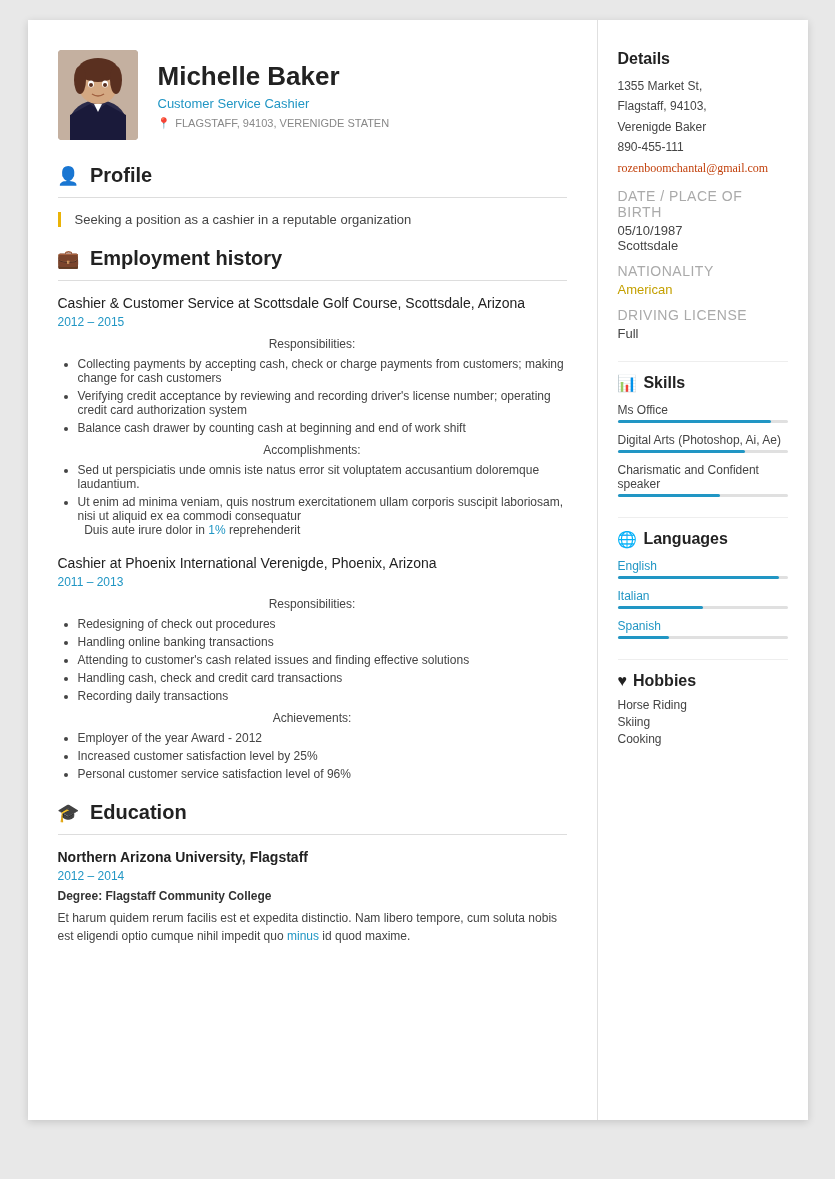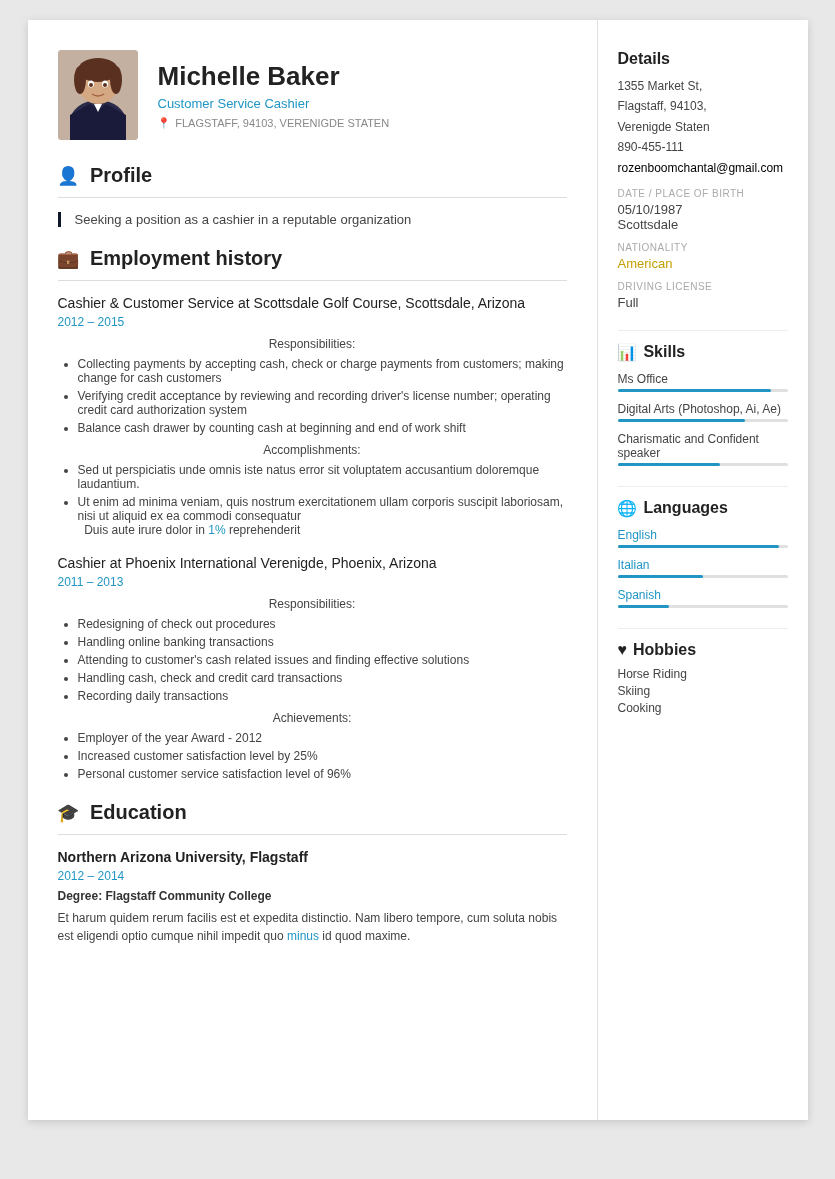--- a/index.html
+++ b/index.html
@@ -81,21 +81,21 @@
     }
     .section-divider {
       border: none;
       border-top: 1px solid #ddd;
       margin-bottom: 14px;
     }
     .profile-text {
       font-size: 13px;
       color: #444;
       padding-left: 14px;
-      border-left: 3px solid #0f172a;
+      border-left: 3px solid #eab308;
     }
     
     .job-title-heading {
       font-size: 14px;
       font-weight: normal;
       color: #222;
       margin-bottom: 4px;
     }
     .job-dates {
       color: #2196c4;
@@ -162,25 +162,26 @@
       font-weight: bold;
       color: #222;
       margin-bottom: 8px;
     }
     .details-text {
       font-size: 12px;
       color: #444;
       line-height: 1.7;
     }
     .details-email {
-      color: #000000;
-      font-size: 12px;
+      color: #c2410c;
+      font-size: 12px;
+      font-family: Liberation Serif, serif;
     }
     .details-label {
-      font-size: 10px;
+      font-size: 14px;
       color: #aaa;
       letter-spacing: 0.5px;
       margin-top: 10px;
       margin-bottom: 3px;
       text-transform: uppercase;
     }
     .details-value {
       font-size: 13px;
       color: #444;
     }
@@ -379,21 +380,21 @@
     </div>
   </div>
 
   <div class="right-col">
 
     <div class="details-section">
       <div class="details-title">Details</div>
       <div class="details-text">
         <span>1355 Market St,</span><br>
         <span>Flagstaff, 94103,</span><br>
-        <span>Verenigde Staten</span><br>
+        <span>Verenigde Baker</span><br>
         <span>890-455-111</span><br>
         <span class="details-email">rozenboomchantal@gmail.com</span>
       </div>
       <div class="details-label">DATE / PLACE OF BIRTH</div>
       <div class="details-value">05/10/1987</div>
       <div class="details-value">Scottsdale</div>
       <div class="details-label">NATIONALITY</div>
       <div class="nationality-value">American</div>
       <div class="details-label">DRIVING LICENSE</div>
       <div class="details-value">Full</div>

